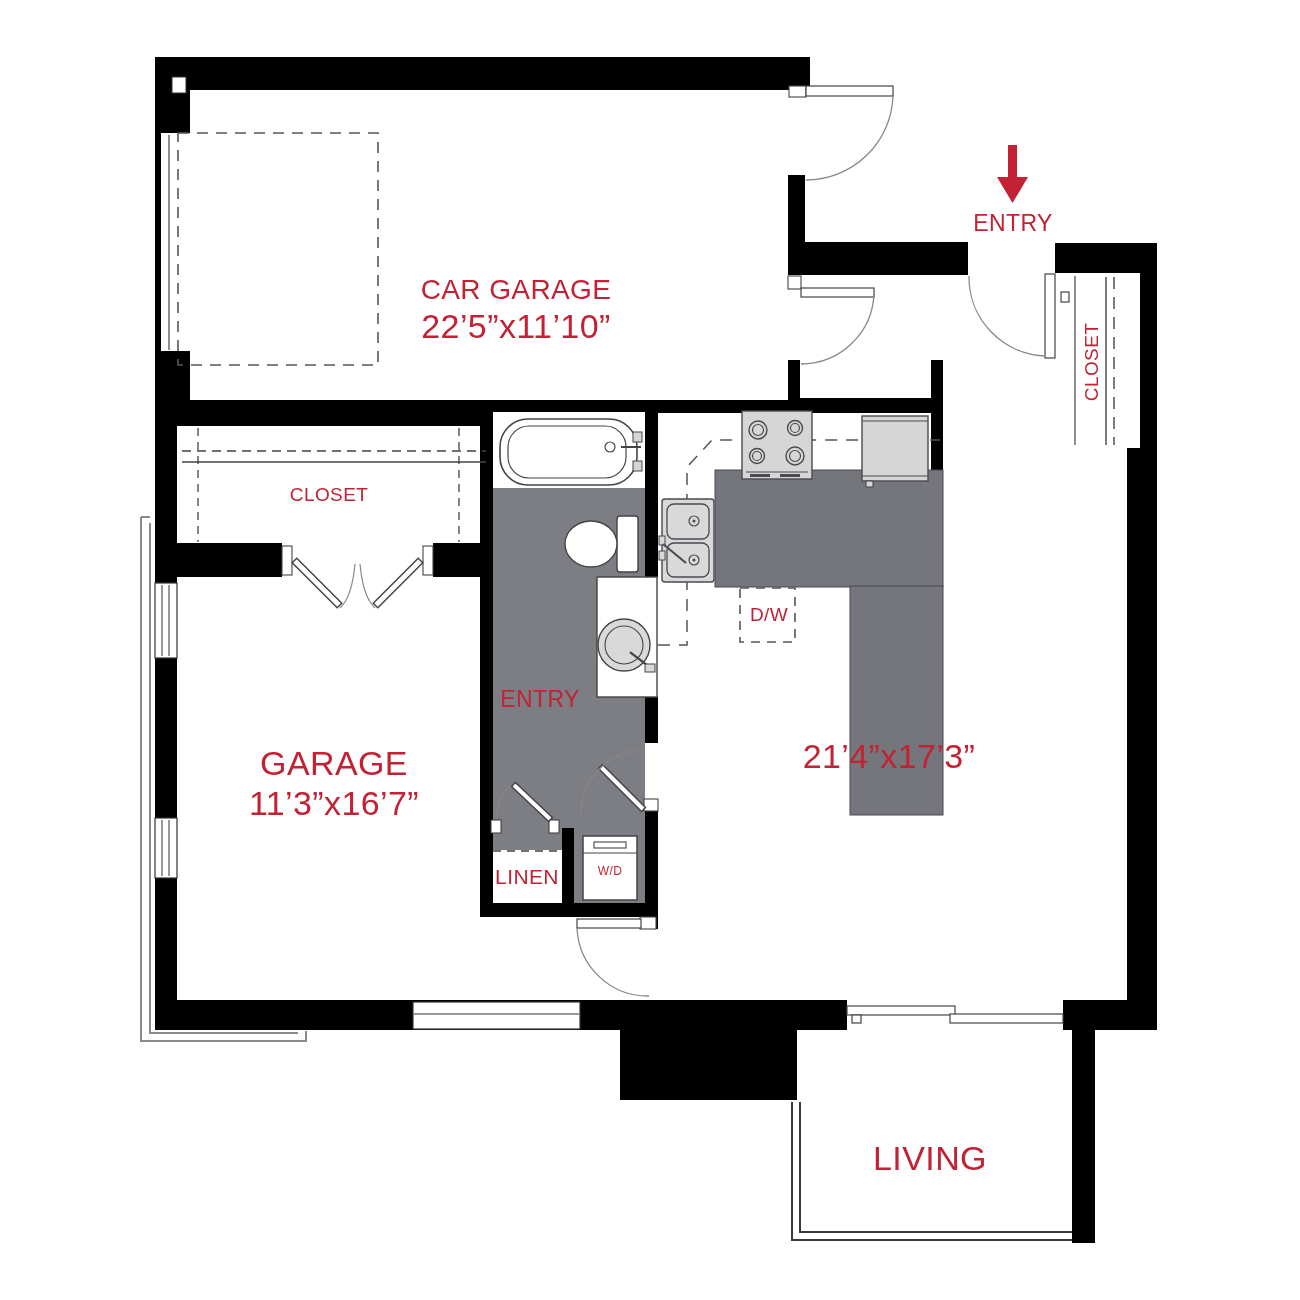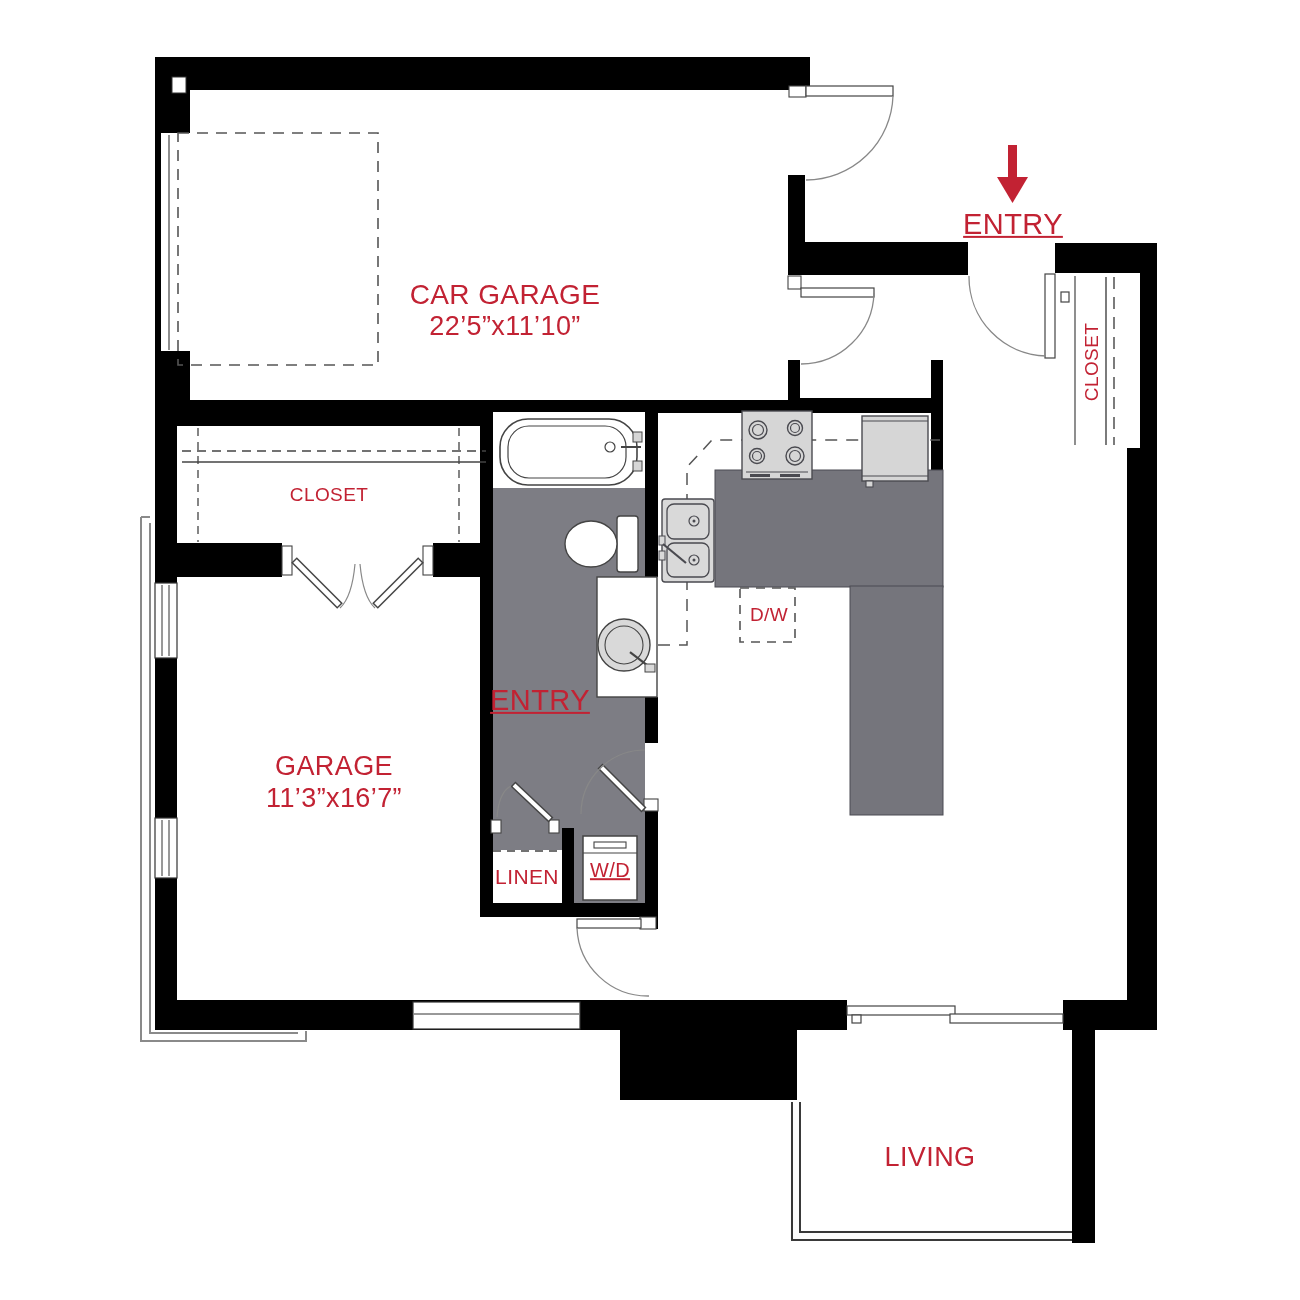--- a/index.html
+++ b/index.html
@@ -1,22 +1,22 @@
 <!DOCTYPE html>
 <html><head>
 <meta charset="utf-8">
 <style>
   html,body{margin:0;padding:0;background:#ffffff;}
   #stage{position:relative;width:1300px;height:1300px;background:#fff;overflow:hidden;
          font-family:"Liberation Sans",sans-serif;}
   #plan{position:absolute;left:0;top:0;}
   .lbl{position:absolute;transform:translate(-50%,-50%);color:#c22233;text-align:center;
        white-space:nowrap;line-height:1.18;letter-spacing:.4px;}
-  .f28{font-size:28px;} .f27{font-size:27px;} .f26{font-size:29px;text-decoration:underline;}
-  .f19{font-size:19px;} .f18{font-size:21px;} .f16{font-size:20px;text-decoration:underline;}
+  .f28{font-size:28px;margin-left:11px;} .f27{font-size:34px;} .f26{font-size:23px;}
+  .f19{font-size:19px;} .f18{font-size:21px;} .f16{font-size:12px;}
   .rot{transform:translate(-50%,-50%) rotate(-90deg);}
 </style>
 </head>
 <body>
 
 <div id="stage">
 <svg id="plan" width="1300" height="1300" viewBox="0 0 1300 1300">
 
   <g fill="#000000">
     <rect x="155" y="57" width="655" height="33"></rect>
@@ -256,20 +256,21 @@
   <div class="lbl f27" style="left:334px;top:783px;">
     <div>GARAGE</div>
     <div>11’3”x16’7”</div>
   </div>
 
   <div class="lbl f26" style="left:540px;top:700px;">
     <div>ENTRY</div>
   </div>
 
   <div class="lbl f27" style="left:889px;top:756px;">
+    <div>21’4”x17’3”</div>
   </div>
 
   <div class="lbl f18" style="left:527px;top:877px;">
     <div>LINEN</div>
   </div>
 
   <div class="lbl f16" style="left:610px;top:871px;">
     <div>W/D</div>
   </div>
 

